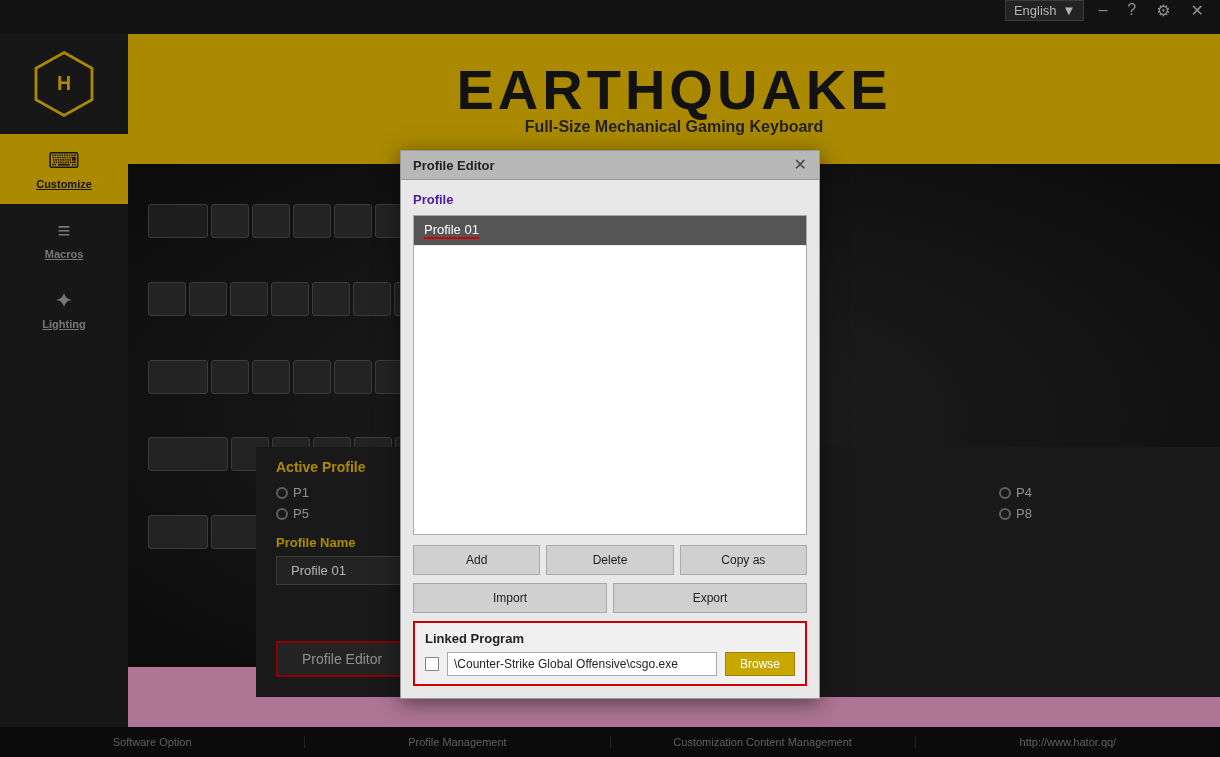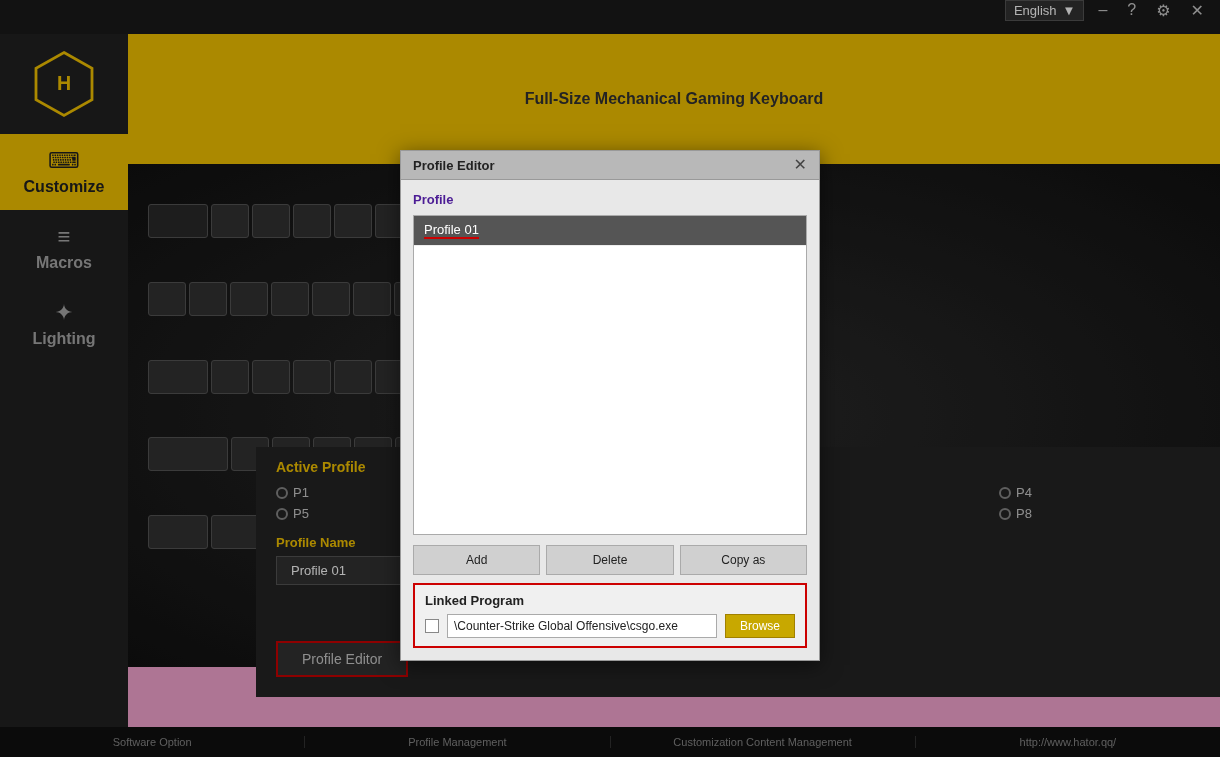--- a/index.html
+++ b/index.html
@@ -82,22 +82,23 @@
       gap: 4px;
     }
     .nav-item.active {
       background: #f5c400;
       color: #222;
     }
     .nav-icon {
       font-size: 22px;
     }
     .nav-label {
-      font-size: 16px;
+      font-size: 11px;
       font-weight: bold;
+      text-decoration: underline;
     }
 
     
     .header-banner {
       position: absolute;
       top: 34px;
       left: 128px;
       right: 0;
       height: 130px;
       background: #f5c400;
@@ -428,20 +429,21 @@
     <span class="nav-icon">≡</span>
     <span class="nav-label">Macros</span>
   </div>
   <div class="nav-item">
     <span class="nav-icon">✦</span>
     <span class="nav-label">Lighting</span>
   </div>
 </div>
 
 <div class="header-banner">
+  <div class="banner-title">EARTHQUAKE</div>
   <div class="banner-subtitle">Full-Size Mechanical Gaming Keyboard</div>
 </div>
 
 <div class="keyboard-area">
   <div class="keyboard-bg">
     <div class="keyboard-image-placeholder">
       <div class="kb-container">
         <div class="kb-row">
           <div class="kb-key wide" style="background:#2a2a2a"></div>
           <div class="kb-key"></div>
@@ -576,20 +578,24 @@
       <div class="profile-list">
         <div class="profile-list-item selected">
           <span class="underline">Profile 01</span>
         </div>
       </div>
       <div class="modal-actions">
         <button class="modal-btn">Add</button>
         <button class="modal-btn">Delete</button>
         <button class="modal-btn">Copy as</button>
       </div>
+      <div class="modal-actions">
+        <button class="modal-btn">Import</button>
+        <button class="modal-btn">Export</button>
+      </div>
       <div class="linked-program-section">
         <div class="linked-label">Linked Program</div>
         <div class="linked-row">
           <div class="linked-checkbox"></div>
           <div class="linked-path">\Counter-Strike Global Offensive\csgo.exe</div>
           <button class="browse-btn">Browse</button>
         </div>
       </div>
     </div>
   </div>

